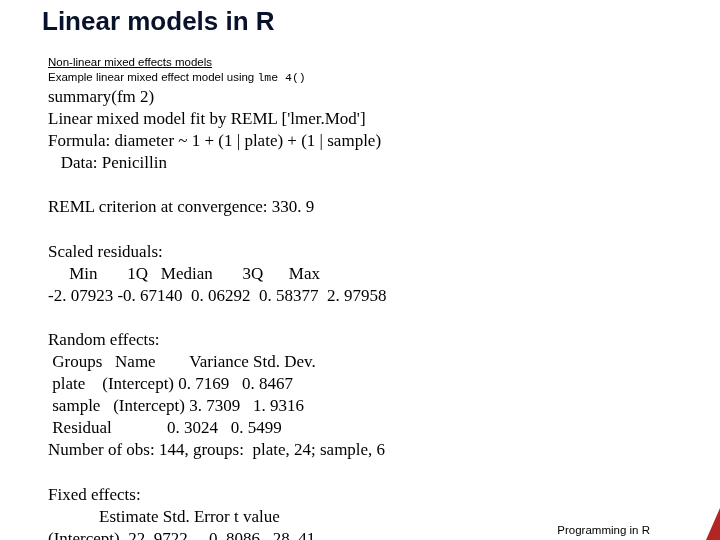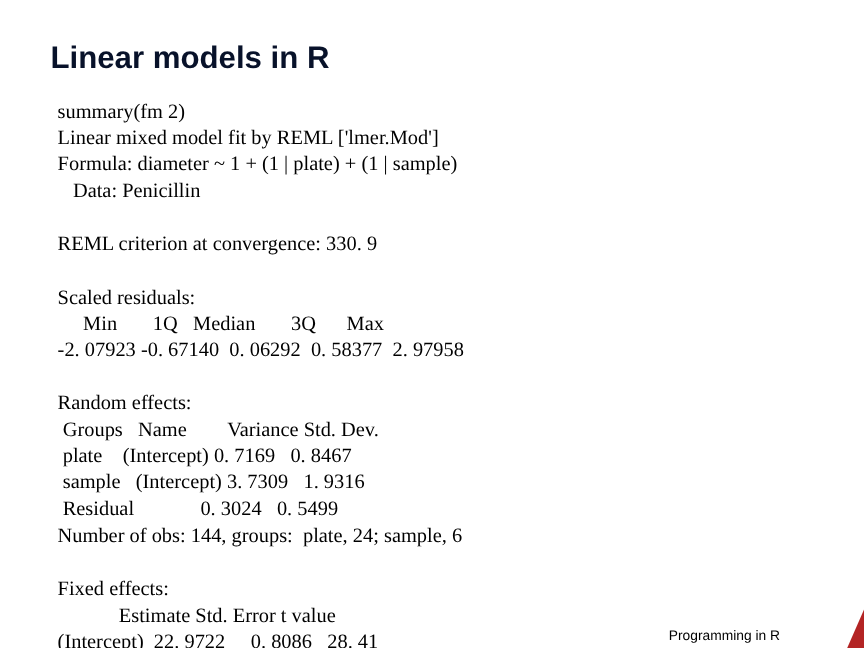--- a/index.html
+++ b/index.html
@@ -9,21 +9,21 @@
       background: #fff;
       font-family: Arial, sans-serif;
       position: relative;
       overflow: hidden;
     }
     .title {
       font-family: "Trebuchet MS", Arial, sans-serif;
       font-size: 26px;
       font-weight: bold;
       color: #08122a;
-      padding: 33px 0 0 42px;
+      padding: 6px 0 0 42px;
     }
     .content {
       padding: 18px 0 0 48px;
       font-size: 11.5px;
       line-height: 1.3;
       color: #000;
     }
     .subhead {
       text-decoration: underline;
       font-family: Arial, sans-serif;
@@ -52,20 +52,24 @@
       border-left: 14px solid transparent;
       border-bottom: 32px solid #b32424;
     }
   </style>
 </head>
 <body>
 
 <div class="title">Linear models in R</div>
 
 <div class="content">
+  <div class="subhead">Non-linear mixed effects models</div>
+  <div class="example-line">
+    <span>Example linear mixed effect model using </span><span class="mono">lme 4()</span>
+  </div>
   <div class="codeblock">summary(fm 2)
 Linear mixed model fit by REML ['lmer.Mod']
 Formula: diameter ~ 1 + (1 | plate) + (1 | sample)
    Data: Penicillin
 
 REML criterion at convergence: 330. 9
 
 Scaled residuals:
      Min       1Q   Median       3Q      Max
 -2. 07923 -0. 67140  0. 06292  0. 58377  2. 97958

